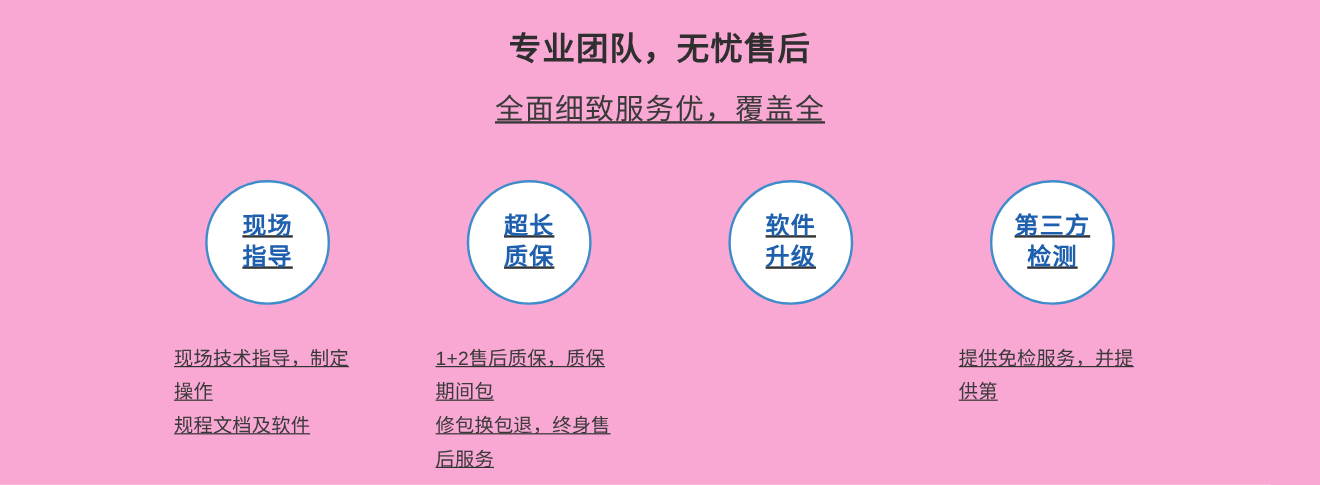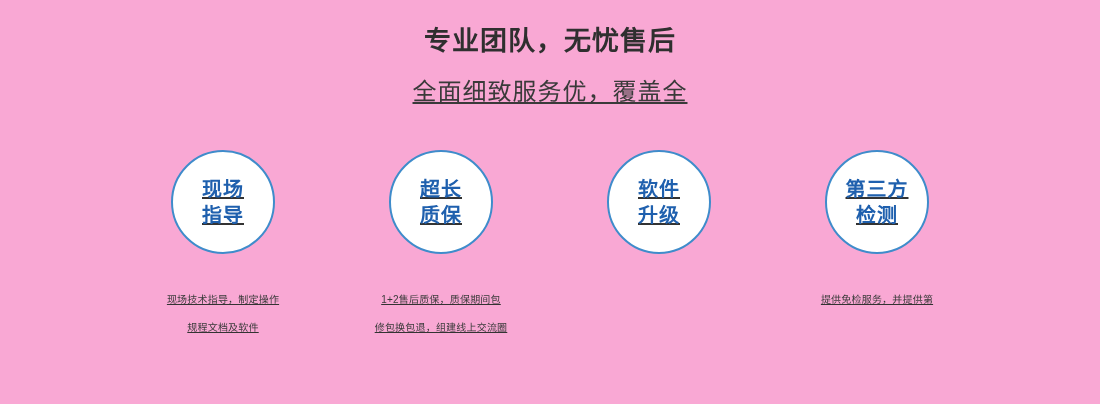--- a/index.html
+++ b/index.html
@@ -89,22 +89,21 @@
     line-height: 26px;
     color: #1f60ae;
     font-weight: bold;
     letter-spacing: 1px;
     white-space: nowrap;
   }
 
   .caption {
     margin-top: 32px;
     width: 156px;
-    text-align: center;
-    font-size: 10px;
+    font-size: 16px;
     line-height: 28px;
     color: #3a3a3a;
     letter-spacing: 0.2px;
   }
 </style>
 </head>
 <body>
 
 <div class="page">
 
@@ -126,21 +125,21 @@
       </div>
     </div>
 
     <div class="feature">
       <div class="circle">
         <span class="circle-line">超长</span>
         <span class="circle-line">质保</span>
       </div>
       <div class="caption">
         <div>1+2售后质保，质保期间包</div>
-        <div>修包换包退，组建线上交流圈</div>
+        <div>修包换包退，终身售后服务</div>
       </div>
     </div>
 
     <div class="feature">
       <div class="circle">
         <span class="circle-line">软件</span>
         <span class="circle-line">升级</span>
       </div>
     </div>
 

